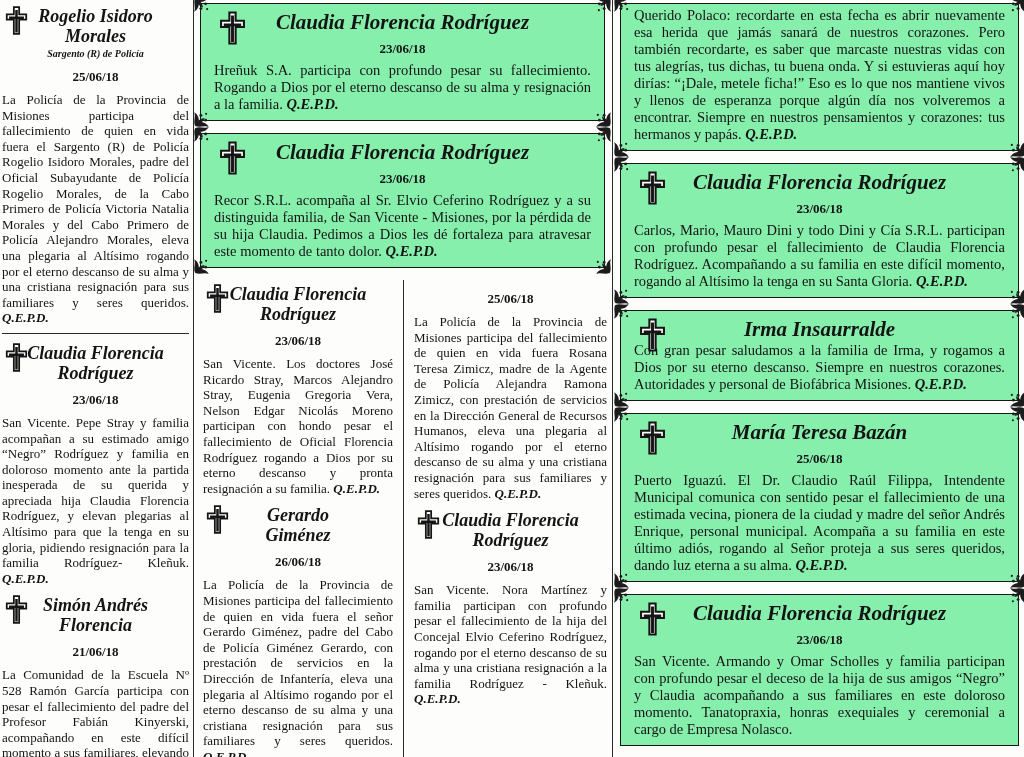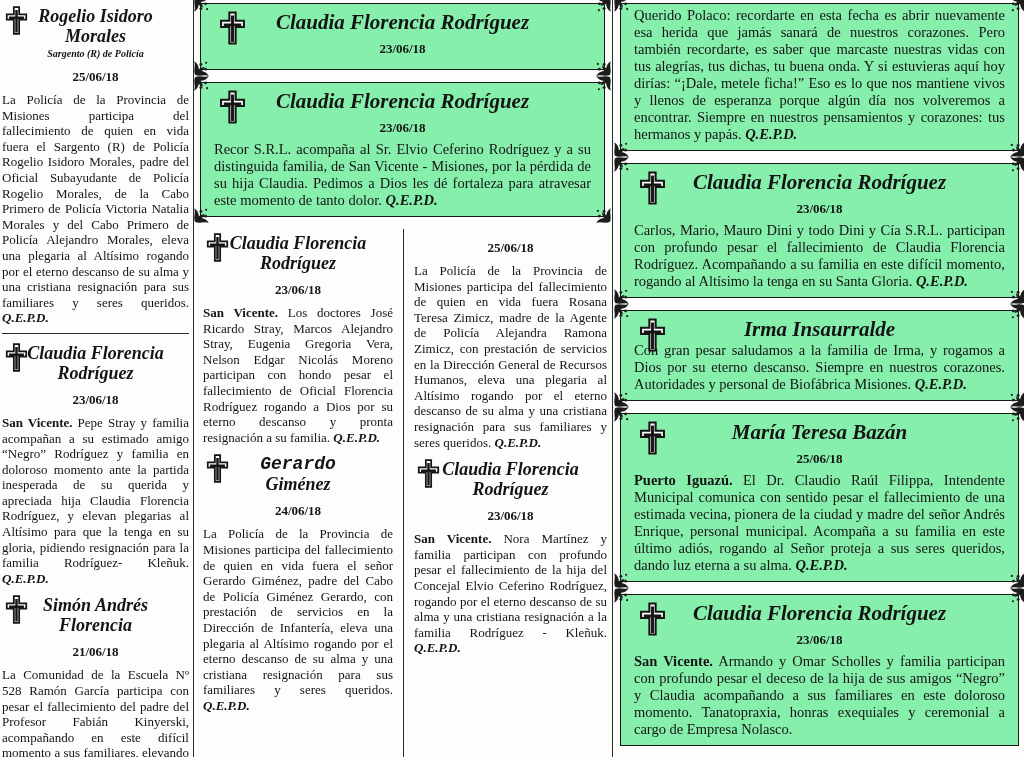--- a/index.html
+++ b/index.html
@@ -24,21 +24,21 @@
 
   
   .notice{margin:0 0 7px 0;position:relative;}
   .nhead{position:relative;text-align:center;padding-top:2px;}
   .cross{position:absolute;left:3px;top:1px;line-height:0;}
   .cross svg{width:23px;height:31px;}
   .title{font-style:italic;font-weight:bold;font-size:18px;line-height:20px;margin:0;padding:0 24px;text-align:center;}
   .subtitle{font-style:italic;font-weight:bold;font-size:10px;line-height:12px;margin-top:2px;}
   .ndate{text-align:center;font-weight:bold;font-size:13px;margin:9px 0 7px;}
   .nbody{margin:0;font-size:13px;line-height:15.6px;text-align:justify;}
-  .lead{font-weight:bold;margin-top:44px;}
+  .lead{font-weight:normal;margin-top:44px;}
   .qepd{font-weight:bold;font-style:italic;}
   .colrule{border:0;border-top:1px solid #2a2a2a;margin:4px 0 7px;}
 
   
   .boxed{border:1.5px solid #161616;background:#86efac;padding:3px 13px 7px;margin:0 0 12px 0;}
   .boxed .cross{left:5px;top:3px;}
   .boxed .cross svg{width:27px;height:36px;}
   .boxed .title{font-size:21px;line-height:26px;padding:0 44px;}
   .boxed .ndate{font-size:13px;margin:6px 0 5px;}
   .boxed .nbody{font-size:14.5px;line-height:17px;}
@@ -156,20 +156,21 @@
           <div class="nhead">
             <span class="cross"><svg viewBox="0 0 26 34" xmlns="http://www.w3.org/2000/svg">
                 <path d="M10 2 h6 v8 h8 v6 h-8 v16 h-6 V16 H2 v-6 h8 z" fill="#ffffff" stroke="#151515" stroke-width="2"></path>
                 <path d="M11.6 5 h2.8 v7.6 h7 v2.8 h-7 V30.5 h-2.8 V15.4 h-7 v-2.8 h7 z" fill="#151515"></path>
               </svg></span>
             <h2 class="title">
               <span class="title-line" style="display: block;">Claudia Florencia Rodríguez</span>
             </h2>
           </div>
           <div class="ndate">23/06/18</div>
+          <p class="nbody"><span class="btxt">Hreñuk S.A. participa con profundo pesar su fallecimiento. Rogando a Dios por el eterno descanso de su alma y resignación a la familia.</span> <em class="qepd">Q.E.P.D.</em></p>
         </article>
         <article class="notice boxed">
           <span class="orn orn-tl"><svg viewBox="0 0 20 20" xmlns="http://www.w3.org/2000/svg">
               <g fill="#1c1c1c">
                 <path d="M2 2 C7 0 11 3 15 1 C13 5 8 6.5 4 5.2 Z"></path>
                 <path d="M2 2 C0 7 3 11 1 15 C5 13 6.5 8 5.2 4 Z"></path>
                 <path d="M3 3 C7 4 9 7 9.5 11 C6 10 4 7 3 3 Z"></path>
                 <circle cx="12" cy="7.5" r="1.4"></circle>
                 <circle cx="7.5" cy="12" r="1.4"></circle>
                 <circle cx="13.5" cy="12.5" r="1"></circle>
@@ -234,25 +235,25 @@
             <div class="ndate">23/06/18</div>
             <p class="nbody"><strong class="lead">San Vicente.</strong> <span class="btxt">Los doctores José Ricardo Stray, Marcos Alejandro Stray, Eugenia Gregoria Vera, Nelson Edgar Nicolás Moreno participan con hondo pesar el fallecimiento de Oficial Florencia Rodríguez rogando a Dios por su eterno descanso y pronta resignación a su familia.</span> <em class="qepd">Q.E.P.D.</em></p>
           </article>
           <article class="notice">
             <div class="nhead">
               <span class="cross"><svg viewBox="0 0 26 34" xmlns="http://www.w3.org/2000/svg">
                   <path d="M10 2 h6 v8 h8 v6 h-8 v16 h-6 V16 H2 v-6 h8 z" fill="#ffffff" stroke="#151515" stroke-width="2"></path>
                   <path d="M11.6 5 h2.8 v7.6 h7 v2.8 h-7 V30.5 h-2.8 V15.4 h-7 v-2.8 h7 z" fill="#151515"></path>
                 </svg></span>
               <h2 class="title">
-                <span class="title-line" style="display: block; font-family: Liberation Mono, monospace;">Gerardo</span>
+                <span class="title-line" style="display: block;">Gerardo</span>
                 <span class="title-line" style="display: block;">Giménez</span>
               </h2>
             </div>
-            <div class="ndate">24/06/18</div>
+            <div class="ndate">26/06/18</div>
             <p class="nbody"><span class="btxt">La Policía de la Provincia de Misiones participa del fallecimiento de quien en vida fuera el señor Gerardo Giménez, padre del Cabo de Policía Giménez Gerardo, con prestación de servicios en la Dirección de Infantería, eleva una plegaria al Altísimo rogando por el eterno descanso de su alma y una cristiana resignación para sus familiares y seres queridos.</span> <em class="qepd">Q.E.P.D.</em></p>
           </article>
         </div>
       <div class="sub sub-r" id="mid-sub-right">
           <article class="notice">
             <div class="ndate">25/06/18</div>
             <p class="nbody"><span class="btxt">La Policía de la Provincia de Misiones participa del fallecimiento de quien en vida fuera Rosana Teresa Zimicz, madre de la Agente de Policía Alejandra Ramona Zimicz, con prestación de servicios en la Dirección General de Recursos Humanos, eleva una plegaria al Altísimo rogando por el eterno descanso de su alma y una cristiana resignación para sus familiares y seres queridos.</span> <em class="qepd">Q.E.P.D.</em></p>
           </article>
           <article class="notice">
             <div class="nhead">

